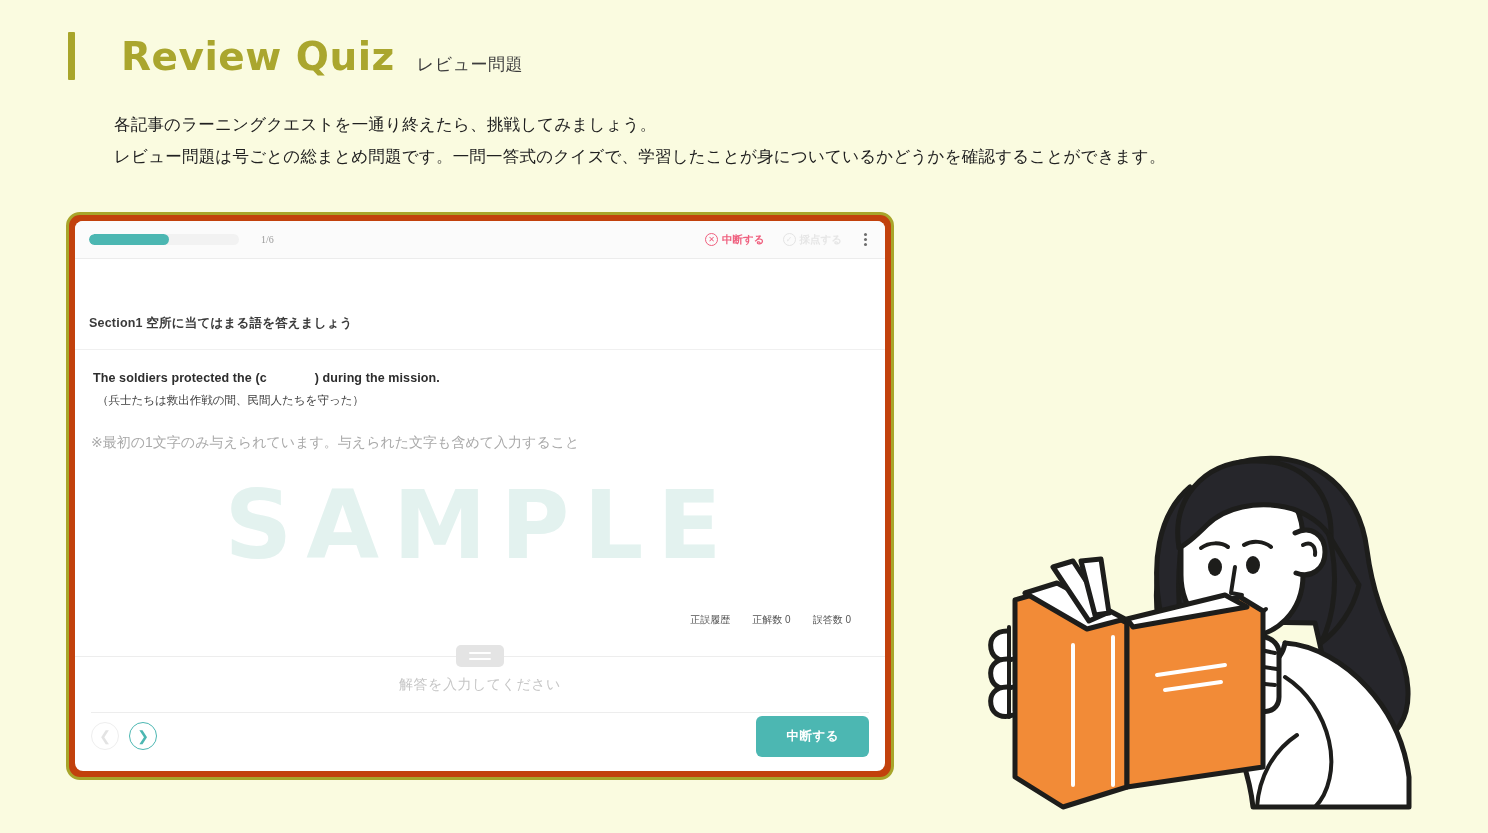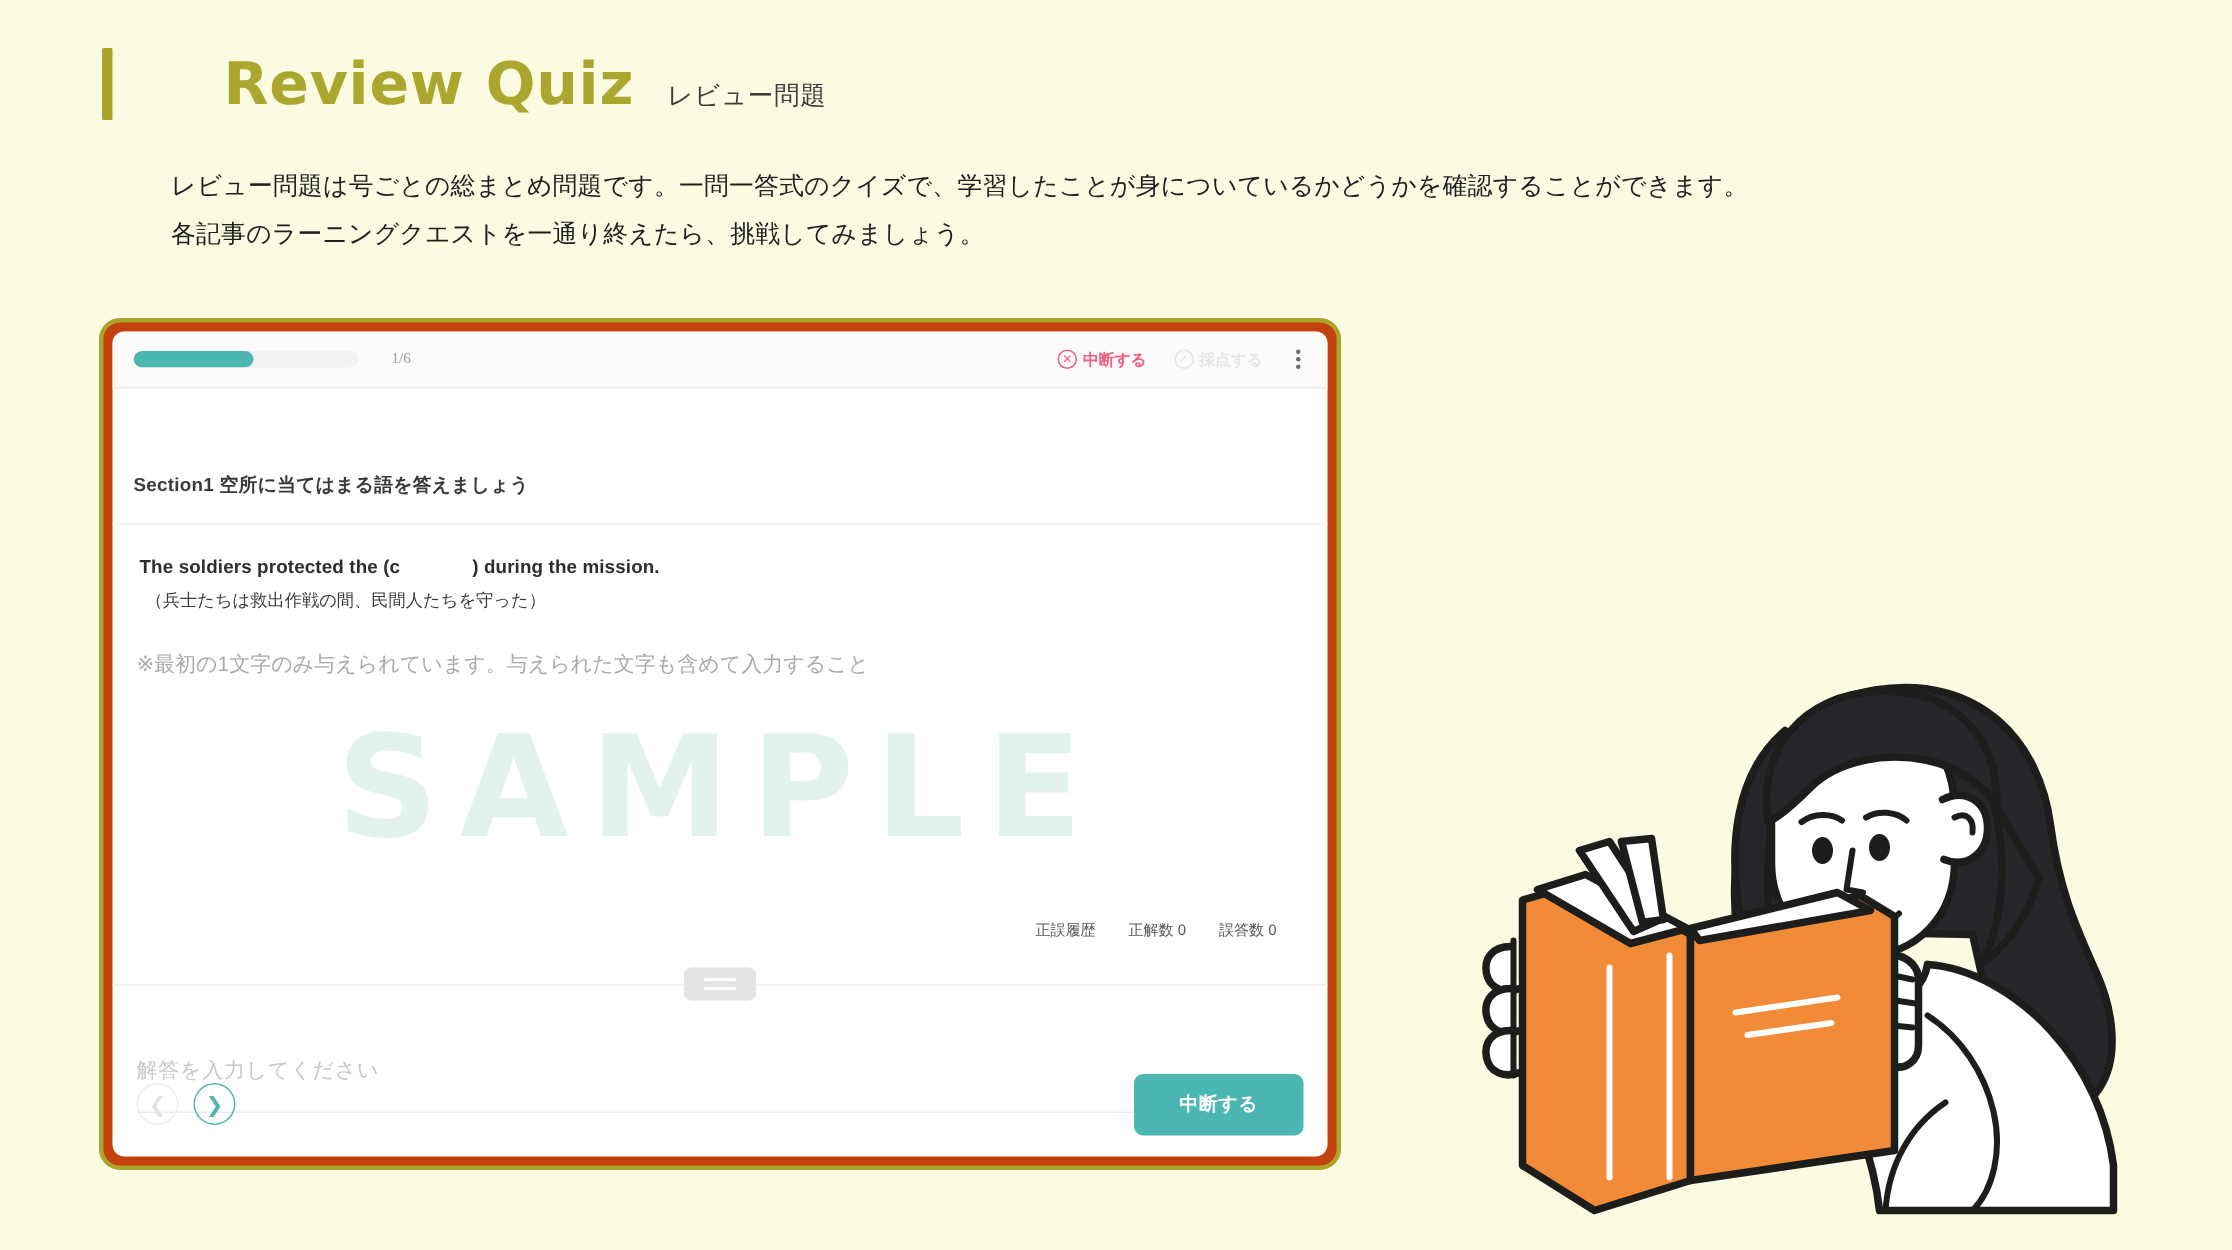--- a/index.html
+++ b/index.html
@@ -15,21 +15,20 @@
     position: relative;
   }
 
   
   .header {
     position: absolute;
     left: 68px;
     top: 32px;
     display: flex;
     align-items: flex-start;
-    gap: 28px;
   }
   .accent-bar {
     width: 7px;
     height: 48px;
     background: #a8a52a;
     border-radius: 1px;
     margin-right: 46px;
   }
   .title-row {
     display: flex;
@@ -255,26 +254,27 @@
     top: 397px;
     height: 1px;
     background: #ededed;
   }
 
   
   .answer-input {
     position: absolute;
     left: 16px;
     right: 16px;
-    top: 446px;
+    top: 417px;
     font-size: 14px;
     color: #c6c6c6;
     padding-bottom: 18px;
     border-bottom: 1px solid #ededed;
     letter-spacing: 0.5px;
+    text-align: center;
   }
 
   
   .quiz-footer {
     position: absolute;
     left: 0; right: 0;
     bottom: 0;
     height: 70px;
     display: flex;
     align-items: center;
@@ -324,22 +324,22 @@
 
 <div class="header">
   <div class="accent-bar"></div>
   <div class="title-row">
     <div class="page-title">Review Quiz</div>
     <div class="page-subtitle">レビュー問題</div>
   </div>
 </div>
 
 <div class="intro">
+  <div>各記事のラーニングクエストを一通り終えたら、挑戦してみましょう。</div>
   <div>レビュー問題は号ごとの総まとめ問題です。一問一答式のクイズで、学習したことが身についているかどうかを確認することができます。</div>
-  <div>各記事のラーニングクエストを一通り終えたら、挑戦してみましょう。</div>
 </div>
 
 <div class="quiz-card">
   <div class="card-inner">
 
     <div class="quiz-topbar">
       <div class="progress-track">
         <div class="progress-fill" style="width:53%"></div>
       </div>
       <div class="progress-label">1/6</div>

